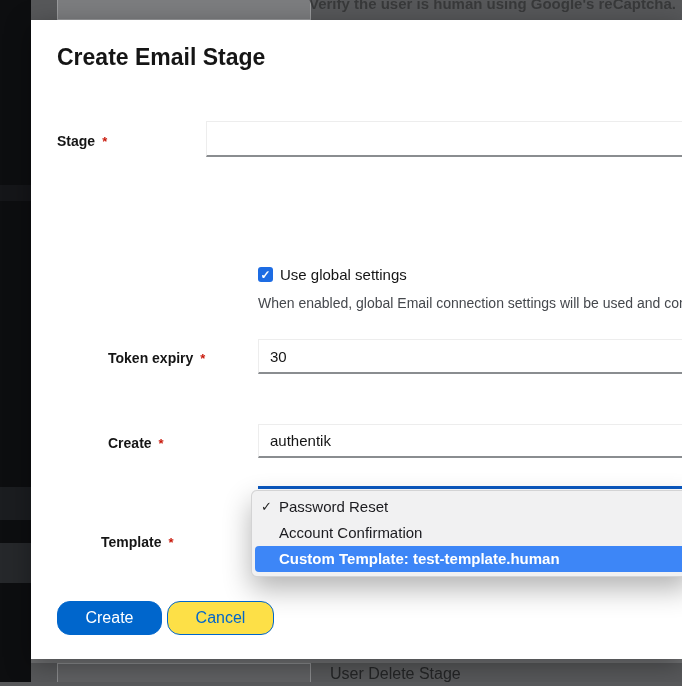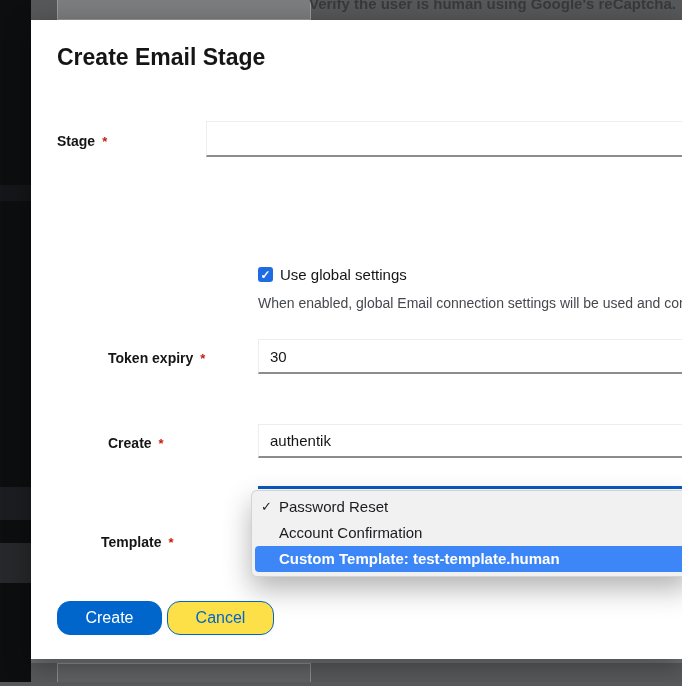--- a/index.html
+++ b/index.html
@@ -86,20 +86,21 @@
   <div class="bg-caption-top">Verify the user is human using Google's reCaptcha.</div>
 
   <div class="bg-sidebar">
     <div class="bg-side-block blk1"></div>
     <div class="bg-side-block blk2"></div>
     <div class="bg-side-block blk3"></div>
   </div>
 
   <div class="bg-band-bottom"></div>
   <div class="bg-box-bottom"></div>
+  <div class="bg-caption-bottom">User Delete Stage</div>
 
   <div class="modal">
 
     <div class="modal-title">Create Email Stage</div>
 
     <div class="form-label lbl-name">
       <span>Stage</span><span class="req">*</span>
     </div>
     <input class="pf-input input-name" type="text" value="" style="">
 

